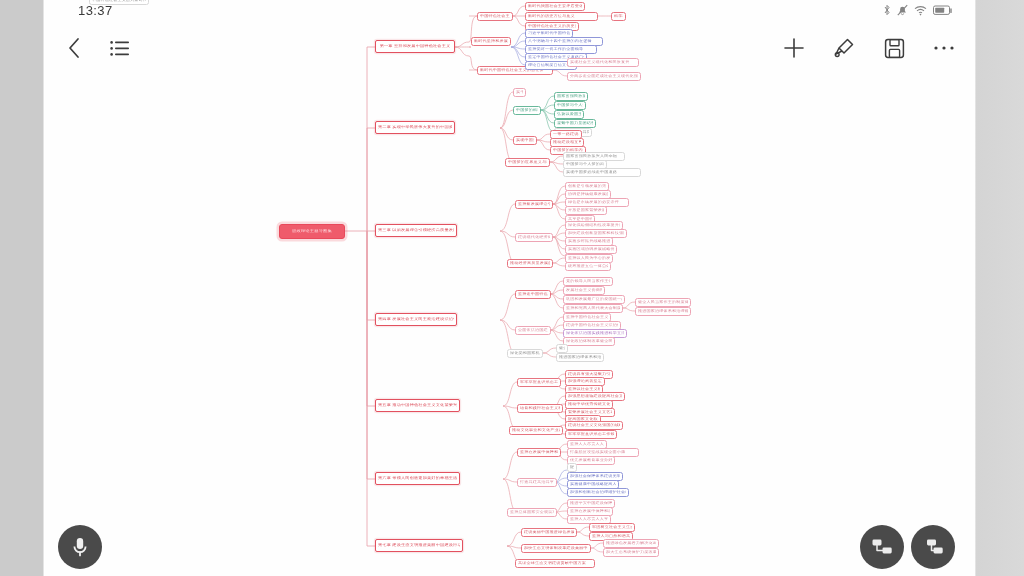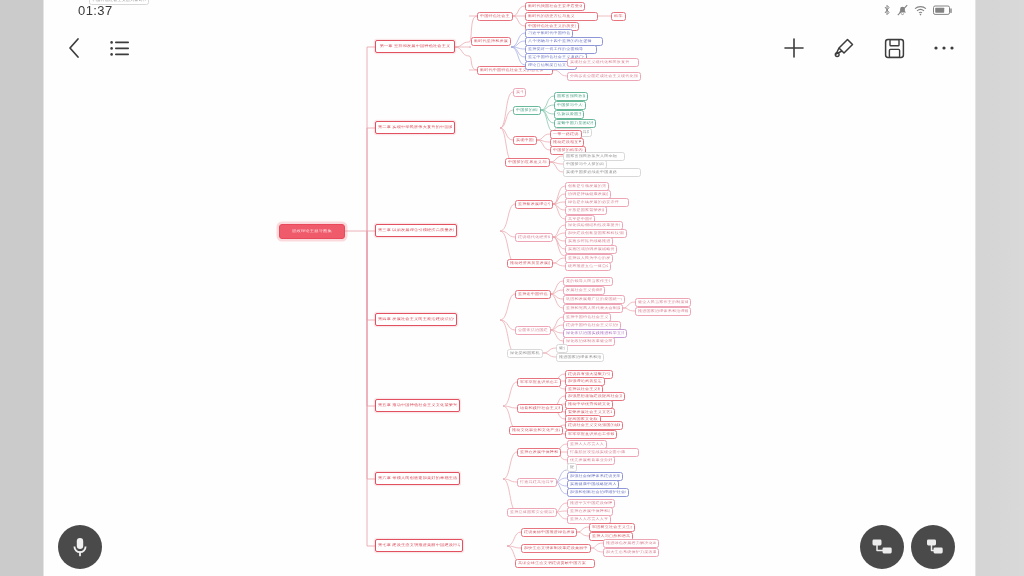--- a/index.html
+++ b/index.html
@@ -117,21 +117,21 @@
   #fab-layout-1 { right: 71px; bottom: 7px; }
   #fab-layout-2 { right: 20px; bottom: 7px; }
 </style>
 </head>
 <body>
 
 <div id="screen">
   <div class="pane">
 
     <div class="statusbar">
-      <div class="clock">01:37</div>
+      <div class="clock">13:37</div>
       <div class="sysicons">
         <span>
           <svg width="8" height="12" viewBox="0 0 8 12">
               <path d="M2 3 L6 8.6 L4 10.6 L4 1.4 L6 3.4 L2 9" fill="none" stroke="#555" stroke-width="1"></path>
             </svg>
         </span>
         <span>
           <svg width="11" height="12" viewBox="0 0 11 12">
             <path d="M2 8.6 h7 l-1.1-1.5 V5.2 a2.4 2.4 0 0 0 -4.8 0 v1.9 z" fill="#555"></path>
             <path d="M4.3 9.4 a1.2 1.2 0 0 0 2.4 0" fill="none" stroke="#555" stroke-width=".8"></path>

